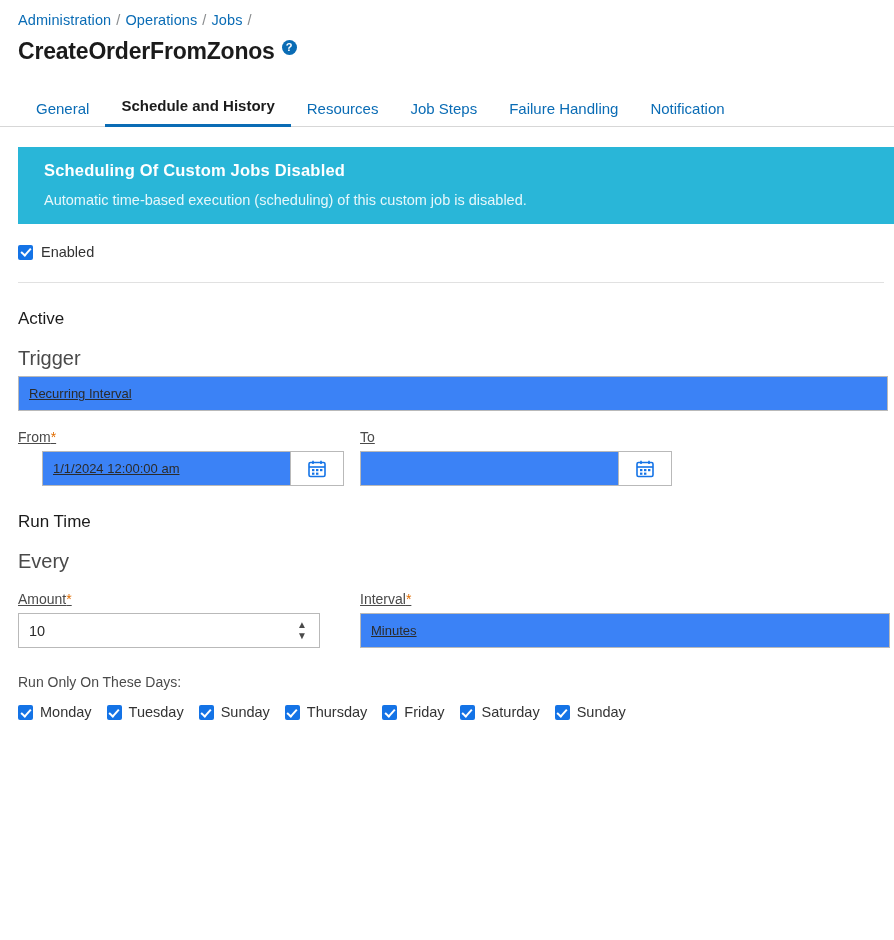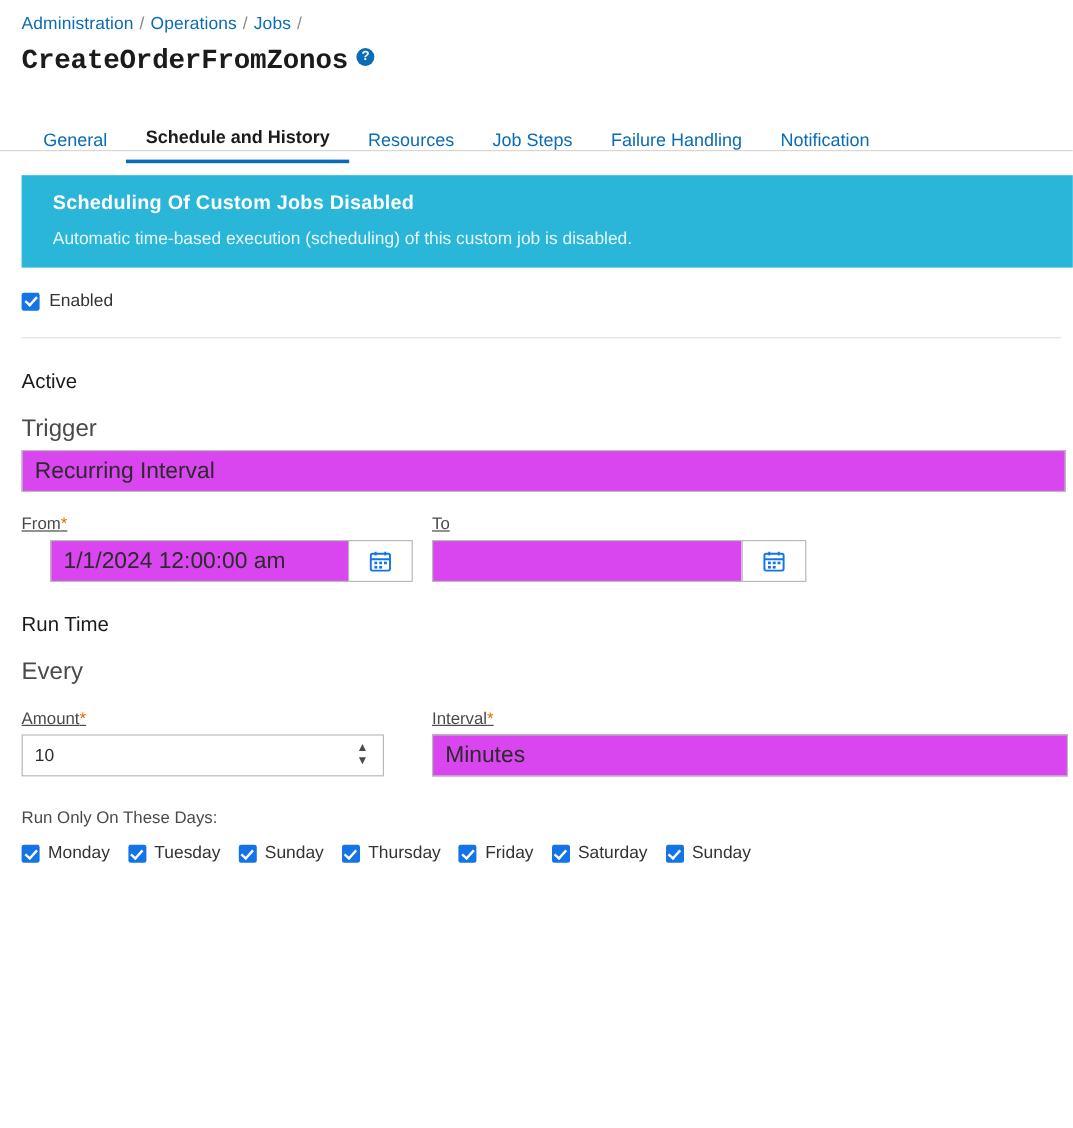--- a/index.html
+++ b/index.html
@@ -43,21 +43,20 @@
   .title-row {
     display: flex;
     align-items: center;
     padding: 10px 0 0 18px;
   }
   .page-title {
     font-size: 23px;
     font-weight: bold;
     color: #1b1b1b;
     letter-spacing: -0.2px;
-    font-family: Liberation Mono, monospace;
   }
   .help-icon {
     margin-left: 7px;
     width: 15px;
     height: 15px;
     border-radius: 50%;
     background: #0a6cb5;
     color: #ffffff;
     font-size: 11px;
     font-weight: bold;
@@ -77,21 +76,21 @@
     border-bottom: 1px solid #d7d7d7;
     height: 40px;
   }
   .tab {
     padding: 0 16px 10px 16px;
     font-size: 15px;
     color: #0a6cb5;
     cursor: pointer;
     white-space: nowrap;
     position: relative;
-    top: 11px;
+    top: 1px;
   }
   .tab.active {
     color: #1b1b1b;
     font-weight: bold;
     border-bottom: 3px solid #0a6cb5;
   }
 
   
   .banner {
     margin-top: 20px;
@@ -159,26 +158,27 @@
   .field-label {
     margin: 18px 0 6px 18px;
     font-size: 20px;
     color: #4a4a4a;
   }
   .req { color: #e06c00; }
 
   .input {
     height: 35px;
     border: 1px solid #b9b9b9;
-    background: #d946ef;
+    background: #3b82f6;
     display: flex;
     align-items: center;
     padding: 0 10px;
-    font-size: 19px;
+    font-size: 13px;
     color: #2b2b2b;
+    text-decoration: underline;
   }
 
   .trigger-input {
     margin-left: 18px;
     width: 870px;
   }
 
   
   .row {
     display: flex;

